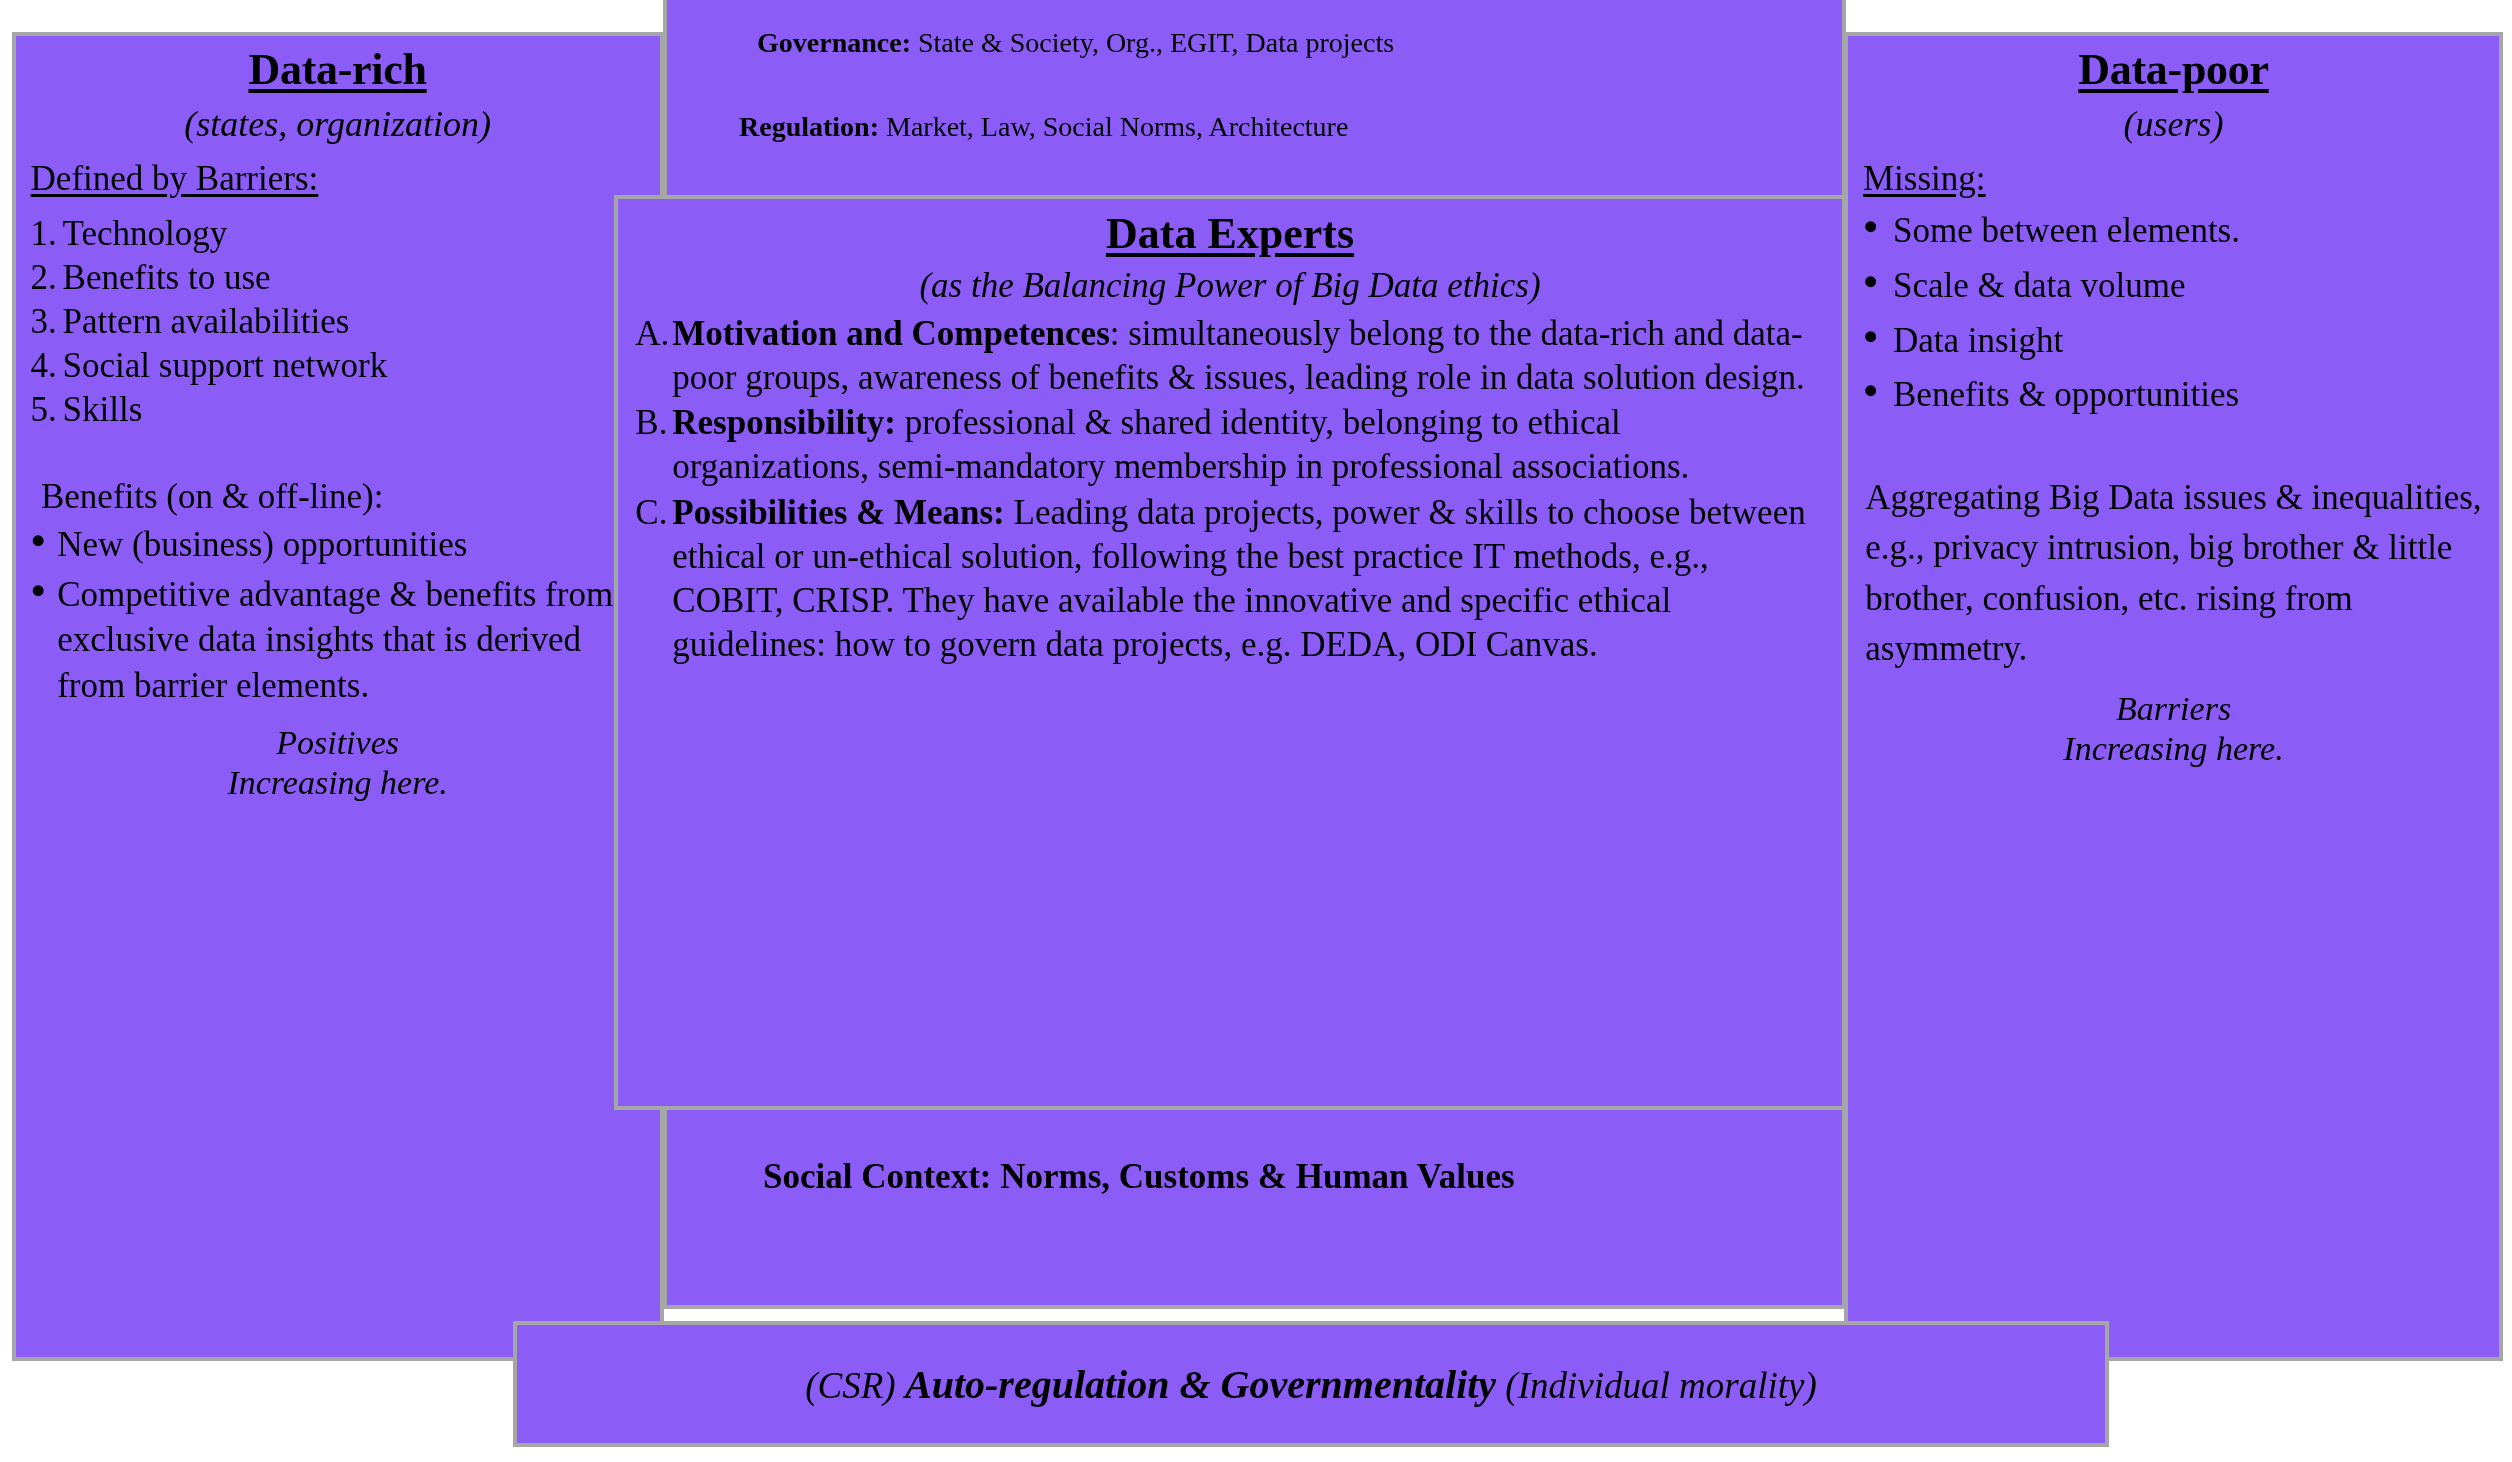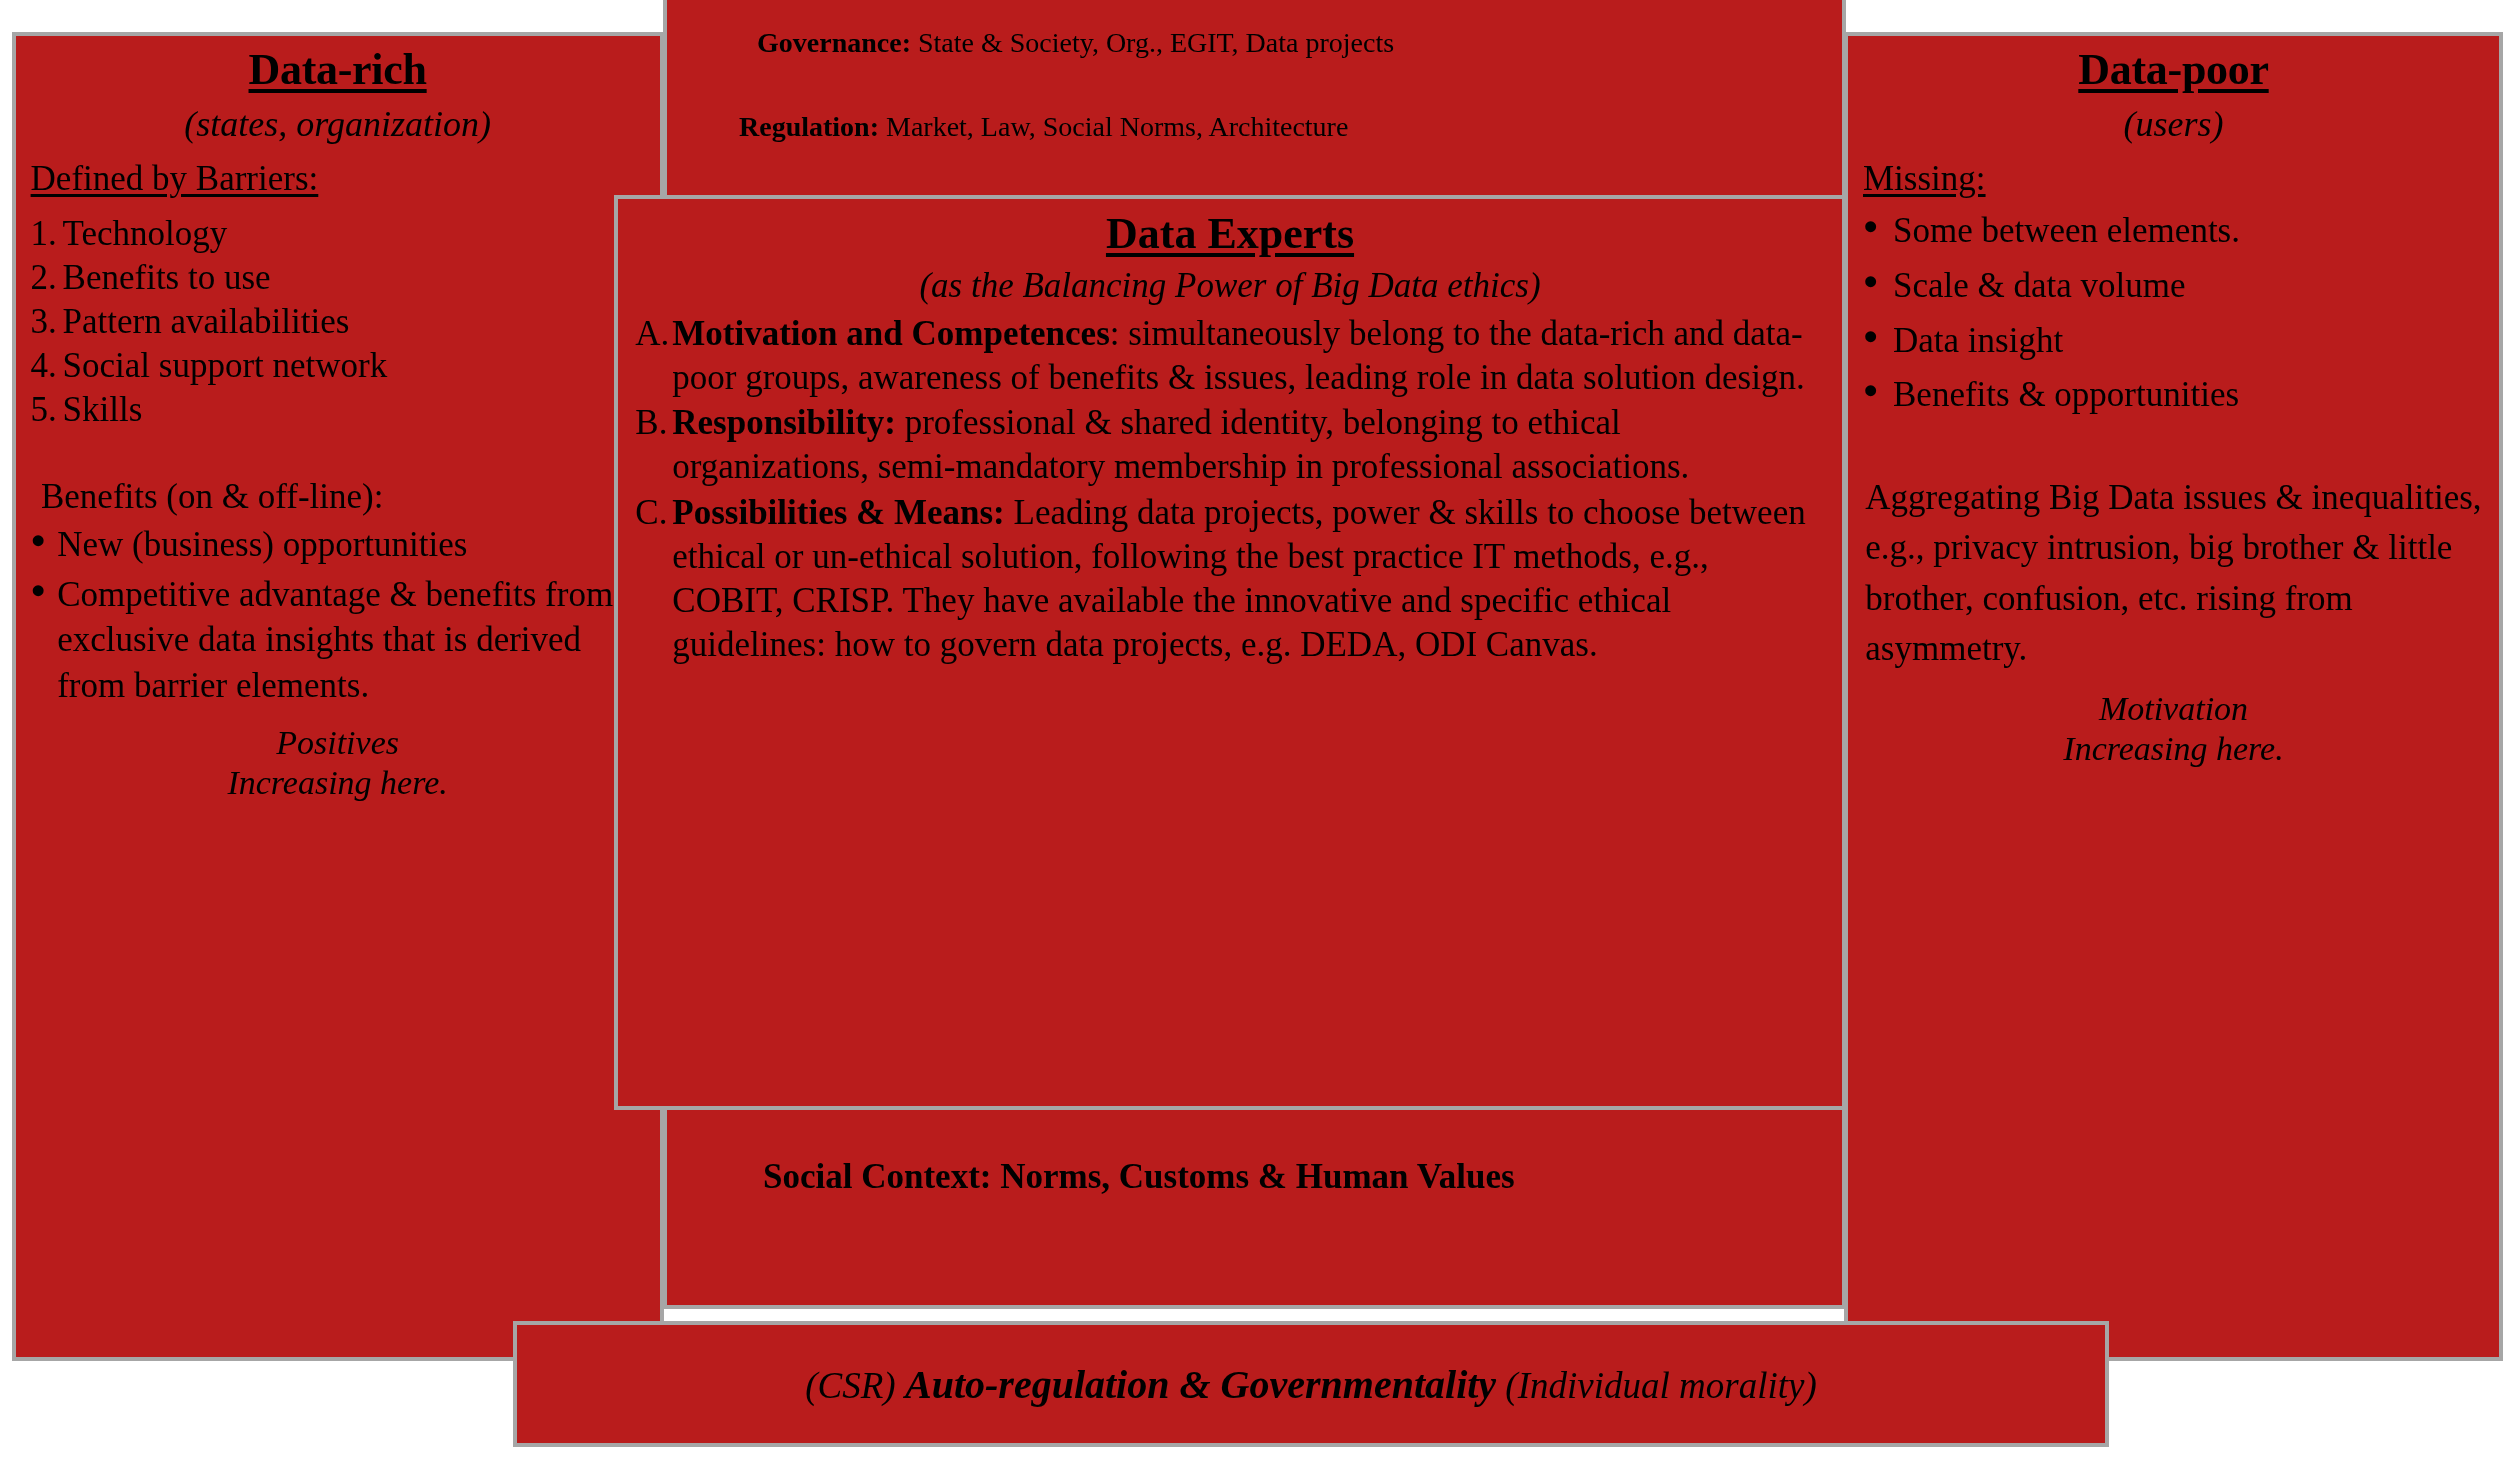--- a/index.html
+++ b/index.html
@@ -14,21 +14,21 @@
   #canvas {
     position: relative;
     width: 2512px;
     height: 1463px;
     background: #ffffff;
     overflow: hidden;
   }
 
   .box {
     position: absolute;
-    background: #b91c1c;
+    background: #8b5cf6;
     border: 4px solid #a6a6a6;
     box-sizing: border-box;
   }
 
   
   #middle-frame {
     left: 663px;
     top: -5.8px;
     width: 1183px;
     height: 1315px;
@@ -321,21 +321,21 @@
       </li>
       <li>
         <span class="dot">●</span>
         <span class="txt">Benefits &amp; opportunities</span>
       </li>
     </ul>
 
     <div class="aggregating-para">Aggregating Big Data issues &amp; inequalities, e.g., privacy intrusion, big brother &amp; little brother, confusion, etc. rising from asymmetry.</div>
 
     <div class="trend-note">
-      <div>Motivation</div>
+      <div>Barriers</div>
       <div>Increasing here.</div>
     </div>
   </div>
 
   <div class="box" id="csr-bar">
     <div id="csr-text"><span class="lead">(CSR) </span><span class="mid">Auto-regulation &amp; Governmentality</span><span class="tail"> (Individual morality)</span></div>
   </div>
 
   <div class="box" id="center-panel">
     <div id="center-title">Data Experts</div>

